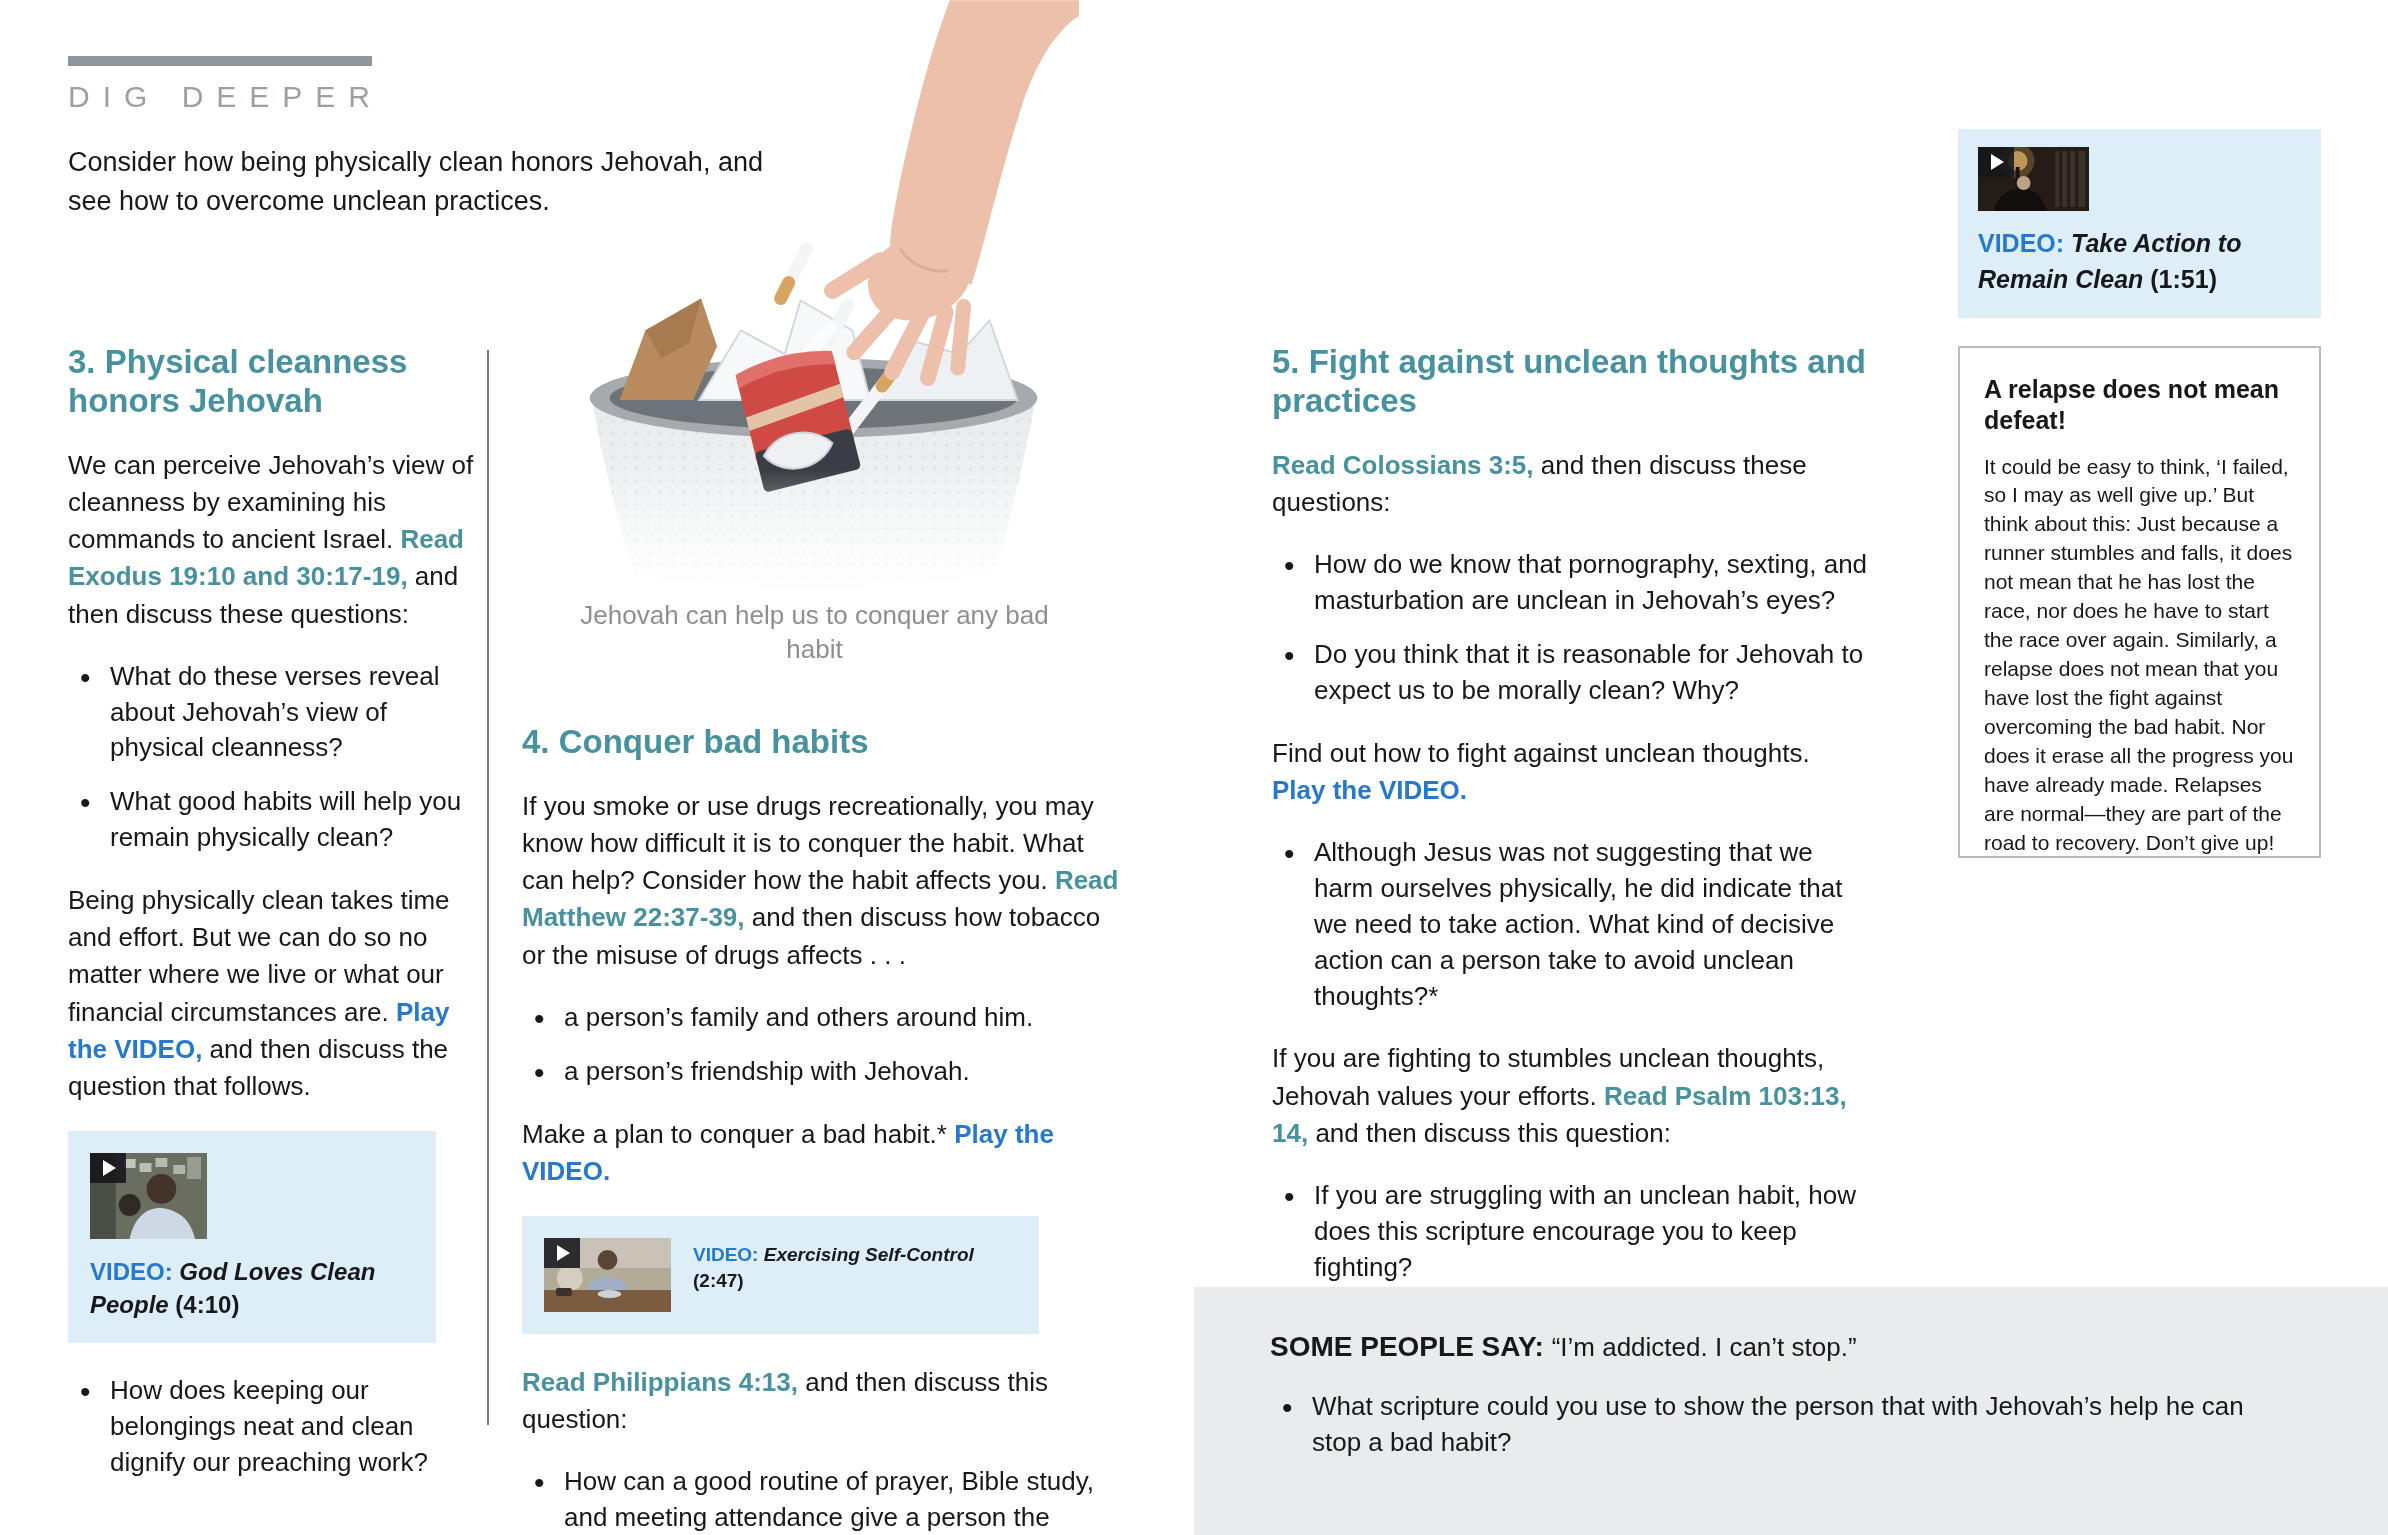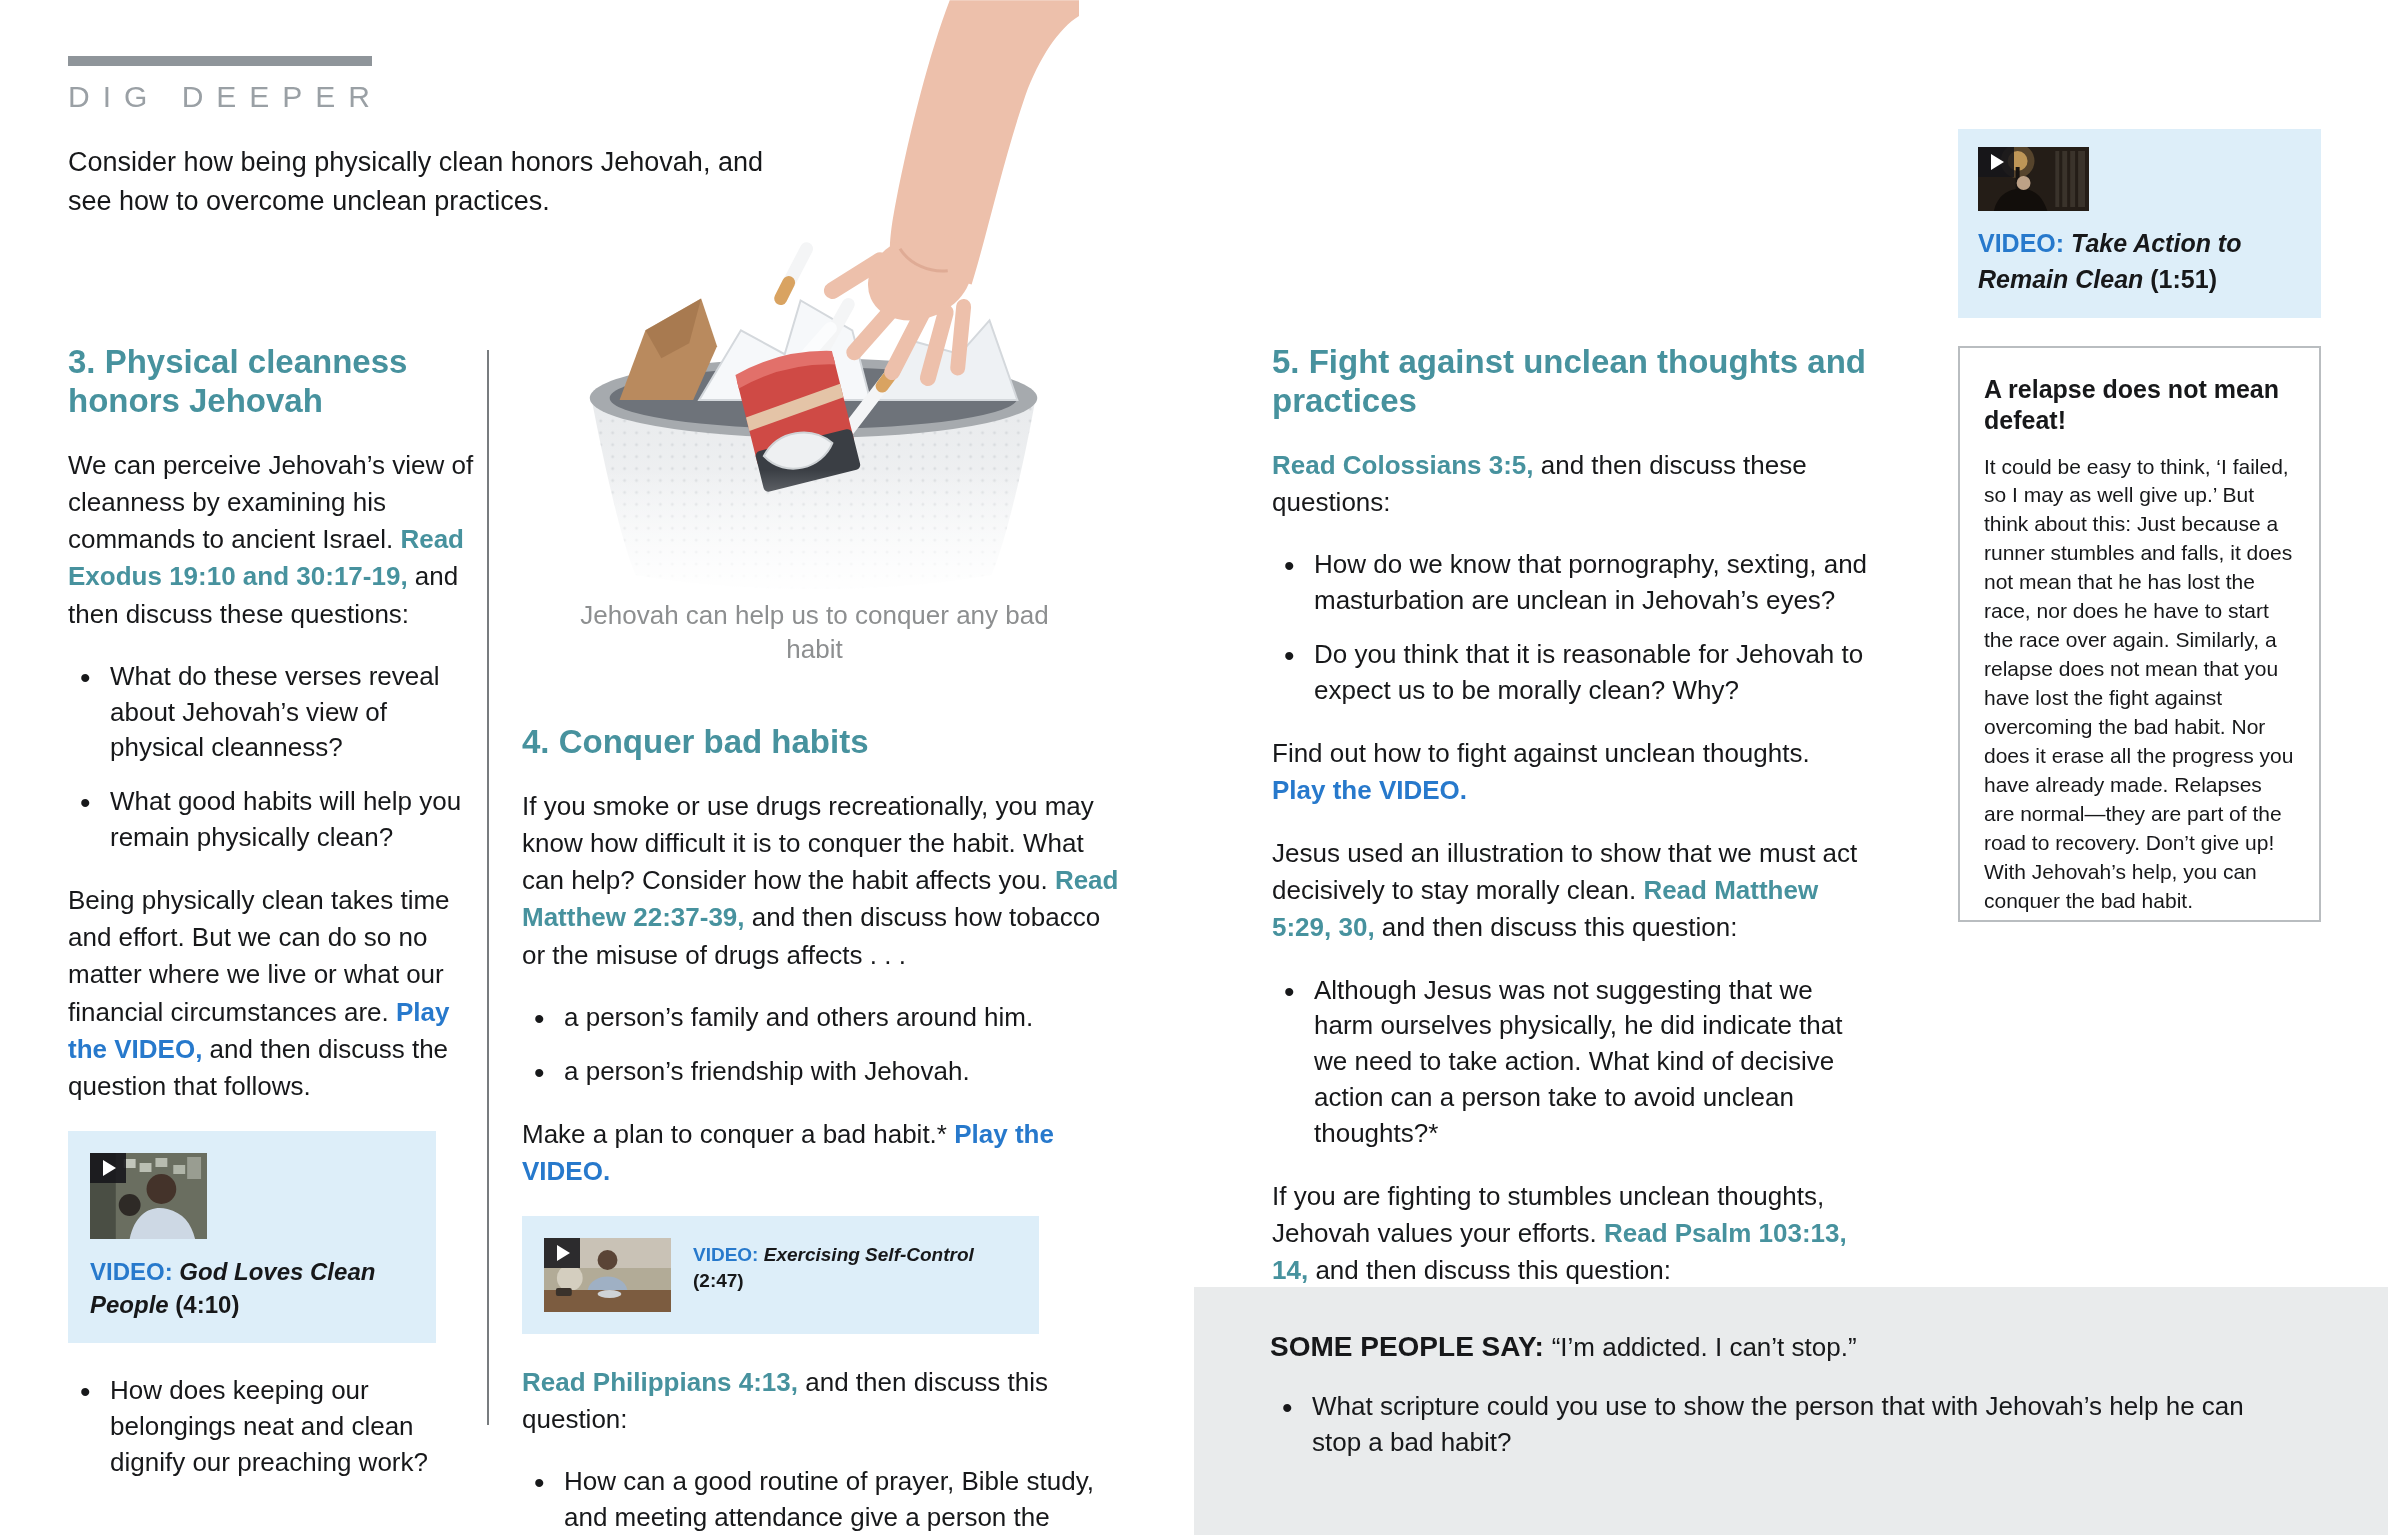--- a/index.html
+++ b/index.html
@@ -52,21 +52,21 @@
   .fn-rule{width:149px;height:2px;background:#77797c;margin:30px 0 14px 0;}
   .fn{font-size:20px;line-height:1.4;color:#232427;}
 
   
   .illus{position:absolute;left:550px;top:0;width:529px;height:597px;}
   .illus svg{display:block;width:100%;height:100%;}
   .illus-caption{position:absolute;left:550px;top:598px;width:529px;text-align:center;
                  font-size:26px;line-height:1.32;color:var(--captiongray);}
 
   
-  .note{position:absolute;left:1958px;top:346px;width:363px;height:576px;box-sizing:border-box;
+  .note{position:absolute;left:1958px;top:346px;width:363px;height:512px;box-sizing:border-box;
         border:2px solid var(--noteborder);background:#fff;padding:26px 24px;overflow:hidden;}
   .note-h{font-size:25px;font-weight:700;line-height:1.25;margin:0 0 16px 0;}
   .note-b{font-size:21px;line-height:1.38;}
   .runner{display:block;margin:16px auto 0 auto;width:291px;height:169px;}
 
   
   .bottom{position:absolute;left:1194px;top:1287px;width:1194px;height:249px;background:var(--graybox);}
   .bottom-inner{padding:42px 60px 0 76px;}
   .some-line{font-size:26px;line-height:1.3;}
   .some-label{font-weight:700;font-size:28px;}
@@ -206,21 +206,20 @@
 
   <div class="colR">
     <h2 class="sec-h">5. Fight against unclean thoughts and practices</h2>
     <p class="para"><span class="teal">Read Colossians 3:5,</span><span> and then discuss these questions:</span></p>
     <div class="blist">
       <div class="bitem">How do we know that pornography, sexting, and masturbation are unclean in Jehovah’s eyes?</div>
       <div class="bitem">Do you think that it is reasonable for Jehovah to expect us to be morally clean? Why?</div>
     </div>
     <p class="para" style="margin-bottom:0;">Find out how to fight against unclean thoughts.</p>
     <p class="para"><span class="blue">Play the VIDEO.</span></p>
-    <p class="para"><span>Jesus used an illustration to show that we must act decisively to stay morally clean. </span><span class="teal">Read Matthew 5:29, 30,</span><span> and then discuss this question:</span></p>
     <div class="blist">
       <div class="bitem">Although Jesus was not suggesting that we harm ourselves physically, he did indicate that we need to take action. What kind of decisive action can a person take to avoid unclean thoughts?*</div>
     </div>
     <p class="para"><span>If you are fighting to stumbles unclean thoughts, Jehovah values your efforts. </span><span class="teal">Read Psalm 103:13, 14,</span><span> and then discuss this question:</span></p>
     <div class="blist">
       <div class="bitem">If you are struggling with an unclean habit, how does this scripture encourage you to keep fighting?</div>
     </div>
     <div class="fn-rule"></div>
     <div class="fn"><span>* For help to overcome the habit of masturbation, see “How Can I Conquer the Habit of Masturbation?” in the book </span><span class="italic">Questions Young People Ask—Answers That Work</span><span>, Volume 1, chapter 25.</span></div>
   </div>

